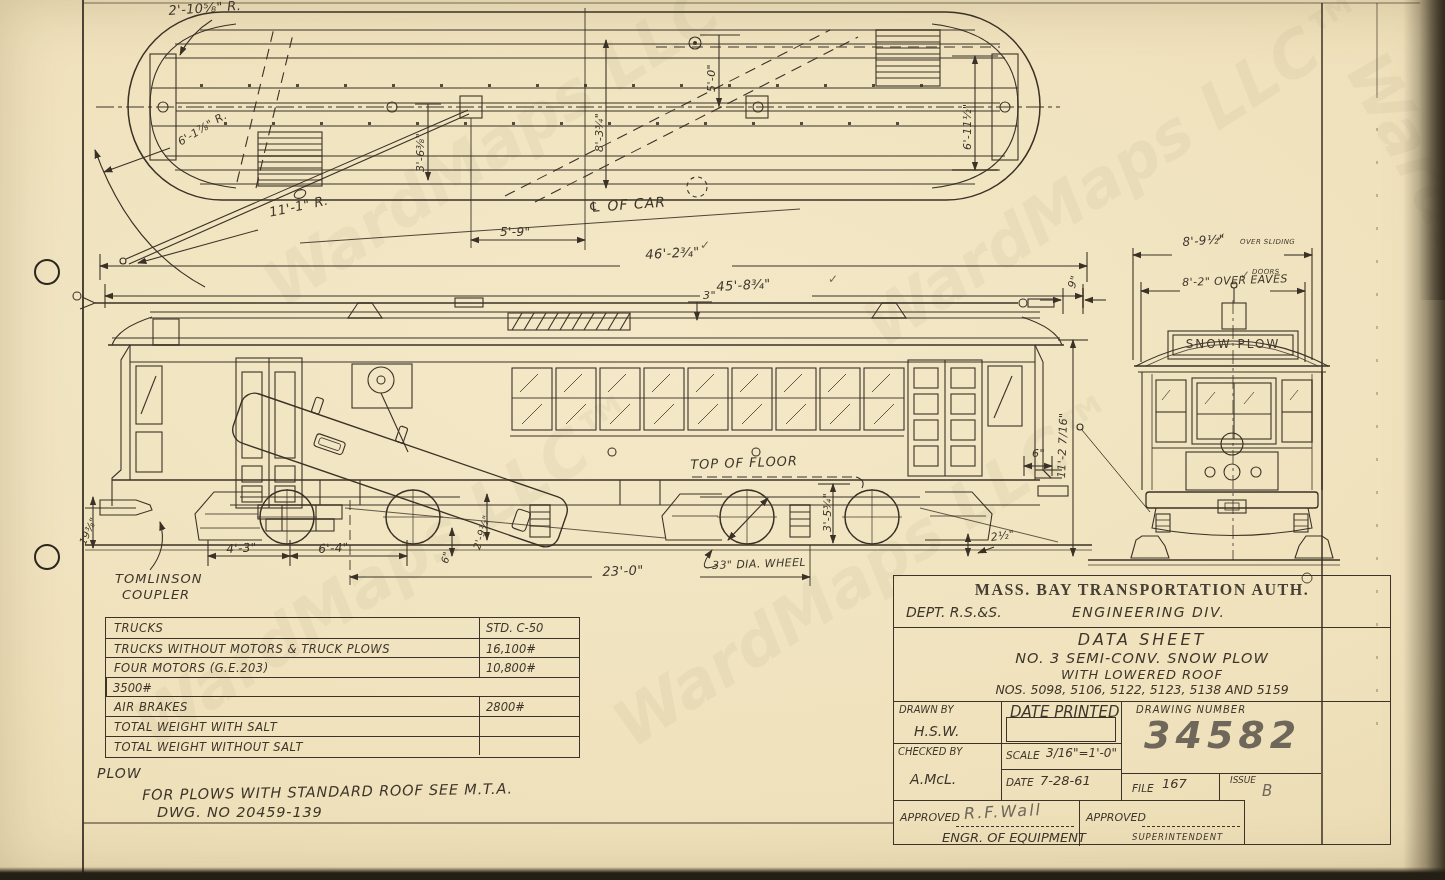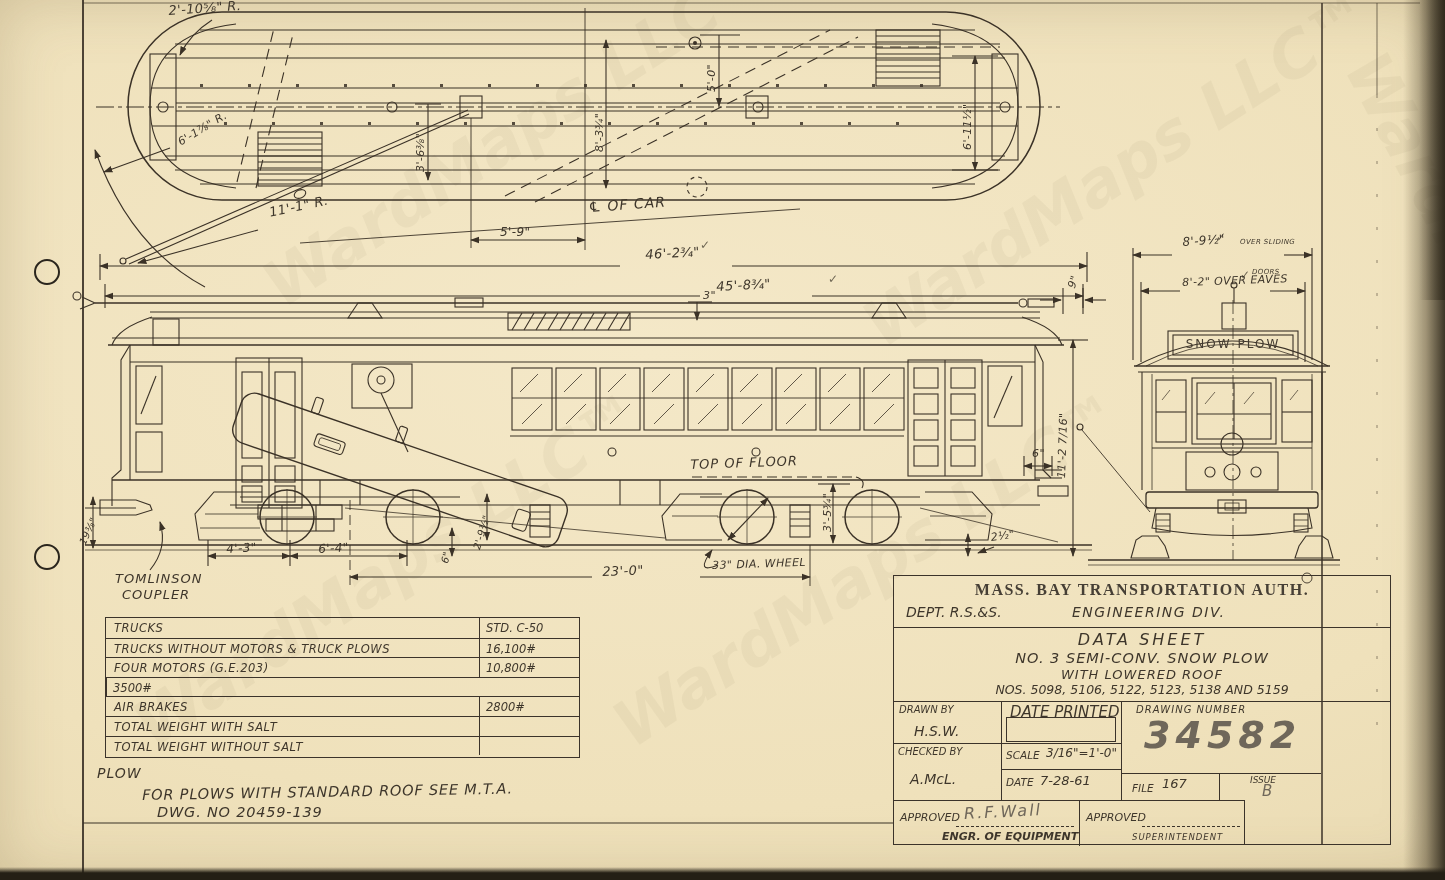--- a/index.html
+++ b/index.html
@@ -491,30 +491,30 @@
     <div class="abs hand" style="left:152px;top:171px;font-size:12px;">3/16"=1'-0"</div>
     <div class="hline" style="left:107px;top:193px;width:120px;"></div>
     <div class="abs hand" style="left:112px;top:201px;font-size:10.5px;">DATE</div>
     <div class="abs hand" style="left:146px;top:198px;font-size:13px;">7-28-61</div>
     <div class="abs hand" style="left:242px;top:129px;font-size:10px;letter-spacing:1px;">DRAWING NUMBER</div>
     <div class="abs hand pencil" style="left:250px;top:140px;font-size:38px;font-weight:bold;letter-spacing:5px;">34582</div>
     <div class="hline" style="left:227px;top:197px;width:200px;"></div>
     <div class="vline" style="left:325px;top:197px;height:28px;"></div>
     <div class="abs hand" style="left:238px;top:207px;font-size:10.5px;">FILE</div>
     <div class="abs hand" style="left:268px;top:201px;font-size:13px;">167</div>
-    <div class="abs hand" style="left:356px;top:200px;font-size:9px;">ISSUE</div>
+    <div class="abs hand" style="left:336px;top:200px;font-size:9px;">ISSUE</div>
     <div class="abs hand pencil" style="left:368px;top:208px;font-size:15px;">B</div>
   </div>
 
   <div class="apbox">
     <div class="vline" style="left:185px;top:0;height:45px;"></div>
     <div class="abs hand" style="left:6px;top:11px;font-size:11px;">APPROVED</div>
     <div class="abs hand pencil" style="left:70px;top:3px;font-size:16px;letter-spacing:2px;transform:rotate(-3deg);">R.F.Wall</div>
     <div class="hline" style="left:62px;top:25px;width:118px;border-top-style:dashed;"></div>
-    <div class="abs hand" style="left:48px;top:30px;font-size:11px;font-weight:bold;">ENGR. OF EQUIPMENT</div>
+    <div class="abs hand" style="left:48px;top:30px;font-size:13px;">ENGR. OF EQUIPMENT</div>
     <div class="abs hand" style="left:192px;top:11px;font-size:11px;">APPROVED</div>
     <div class="hline" style="left:248px;top:25px;width:98px;border-top-style:dashed;"></div>
     <div class="abs hand" style="left:238px;top:32px;font-size:8.5px;letter-spacing:1px;">SUPERINTENDENT</div>
   </div>
 
   <div class="hole" style="left:34px;top:259px;"></div>
   <div class="hole" style="left:34px;top:544px;"></div>
   <div class="edge-right"></div>
   <div class="edge-right2"></div>
   <div class="edge-bottom"></div>

